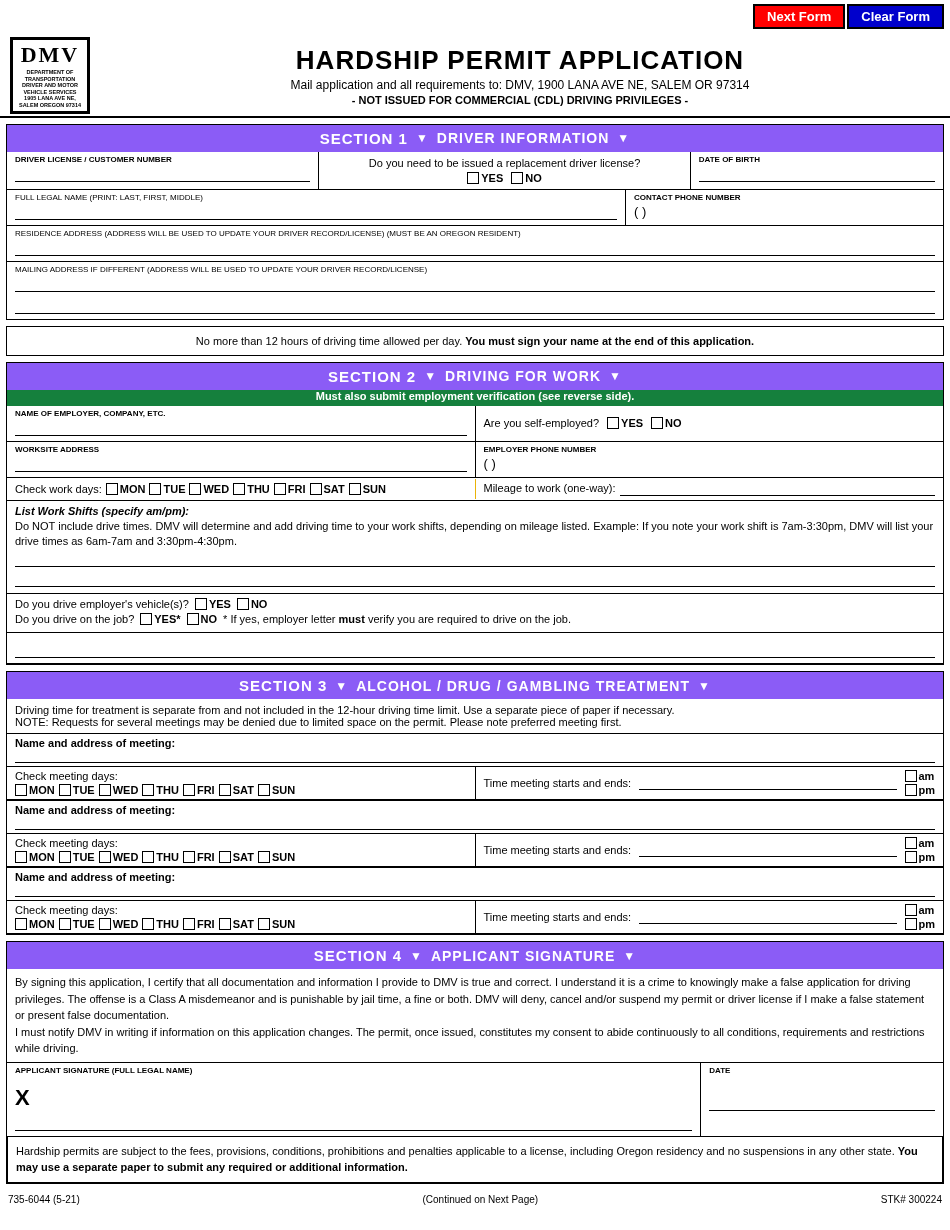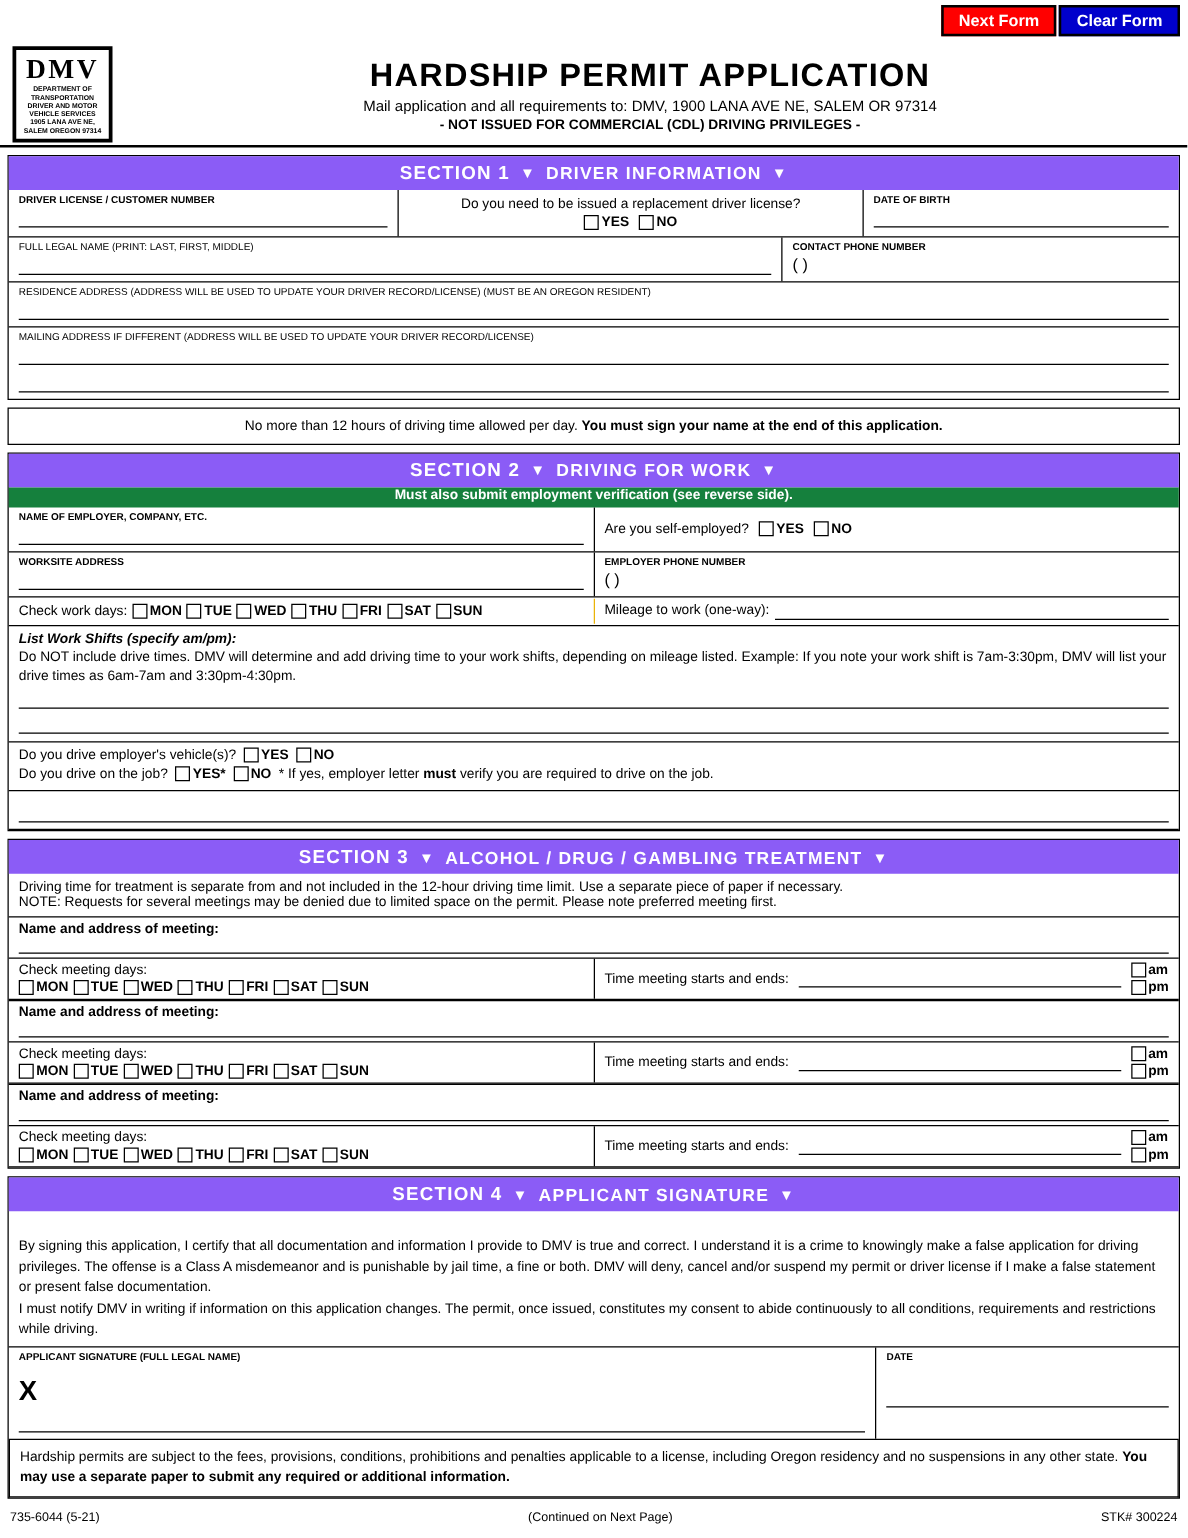--- a/index.html
+++ b/index.html
@@ -202,21 +202,20 @@
     .am-pm-box {
       display: flex;
       flex-direction: column;
       gap: 2px;
     }
     .s4-cert-text {
       padding: 5px 8px;
       font-size: 11px;
       border-bottom: 1px solid #000;
       line-height: 1.5;
-      margin-top: 15px;
     }
     .s4-sig-row {
       display: flex;
       border-bottom: 1px solid #000;
       min-height: 50px;
     }
     .s4-sig-cell {
       padding: 3px 8px;
       flex: 3;
       border-right: 1px solid #000;

